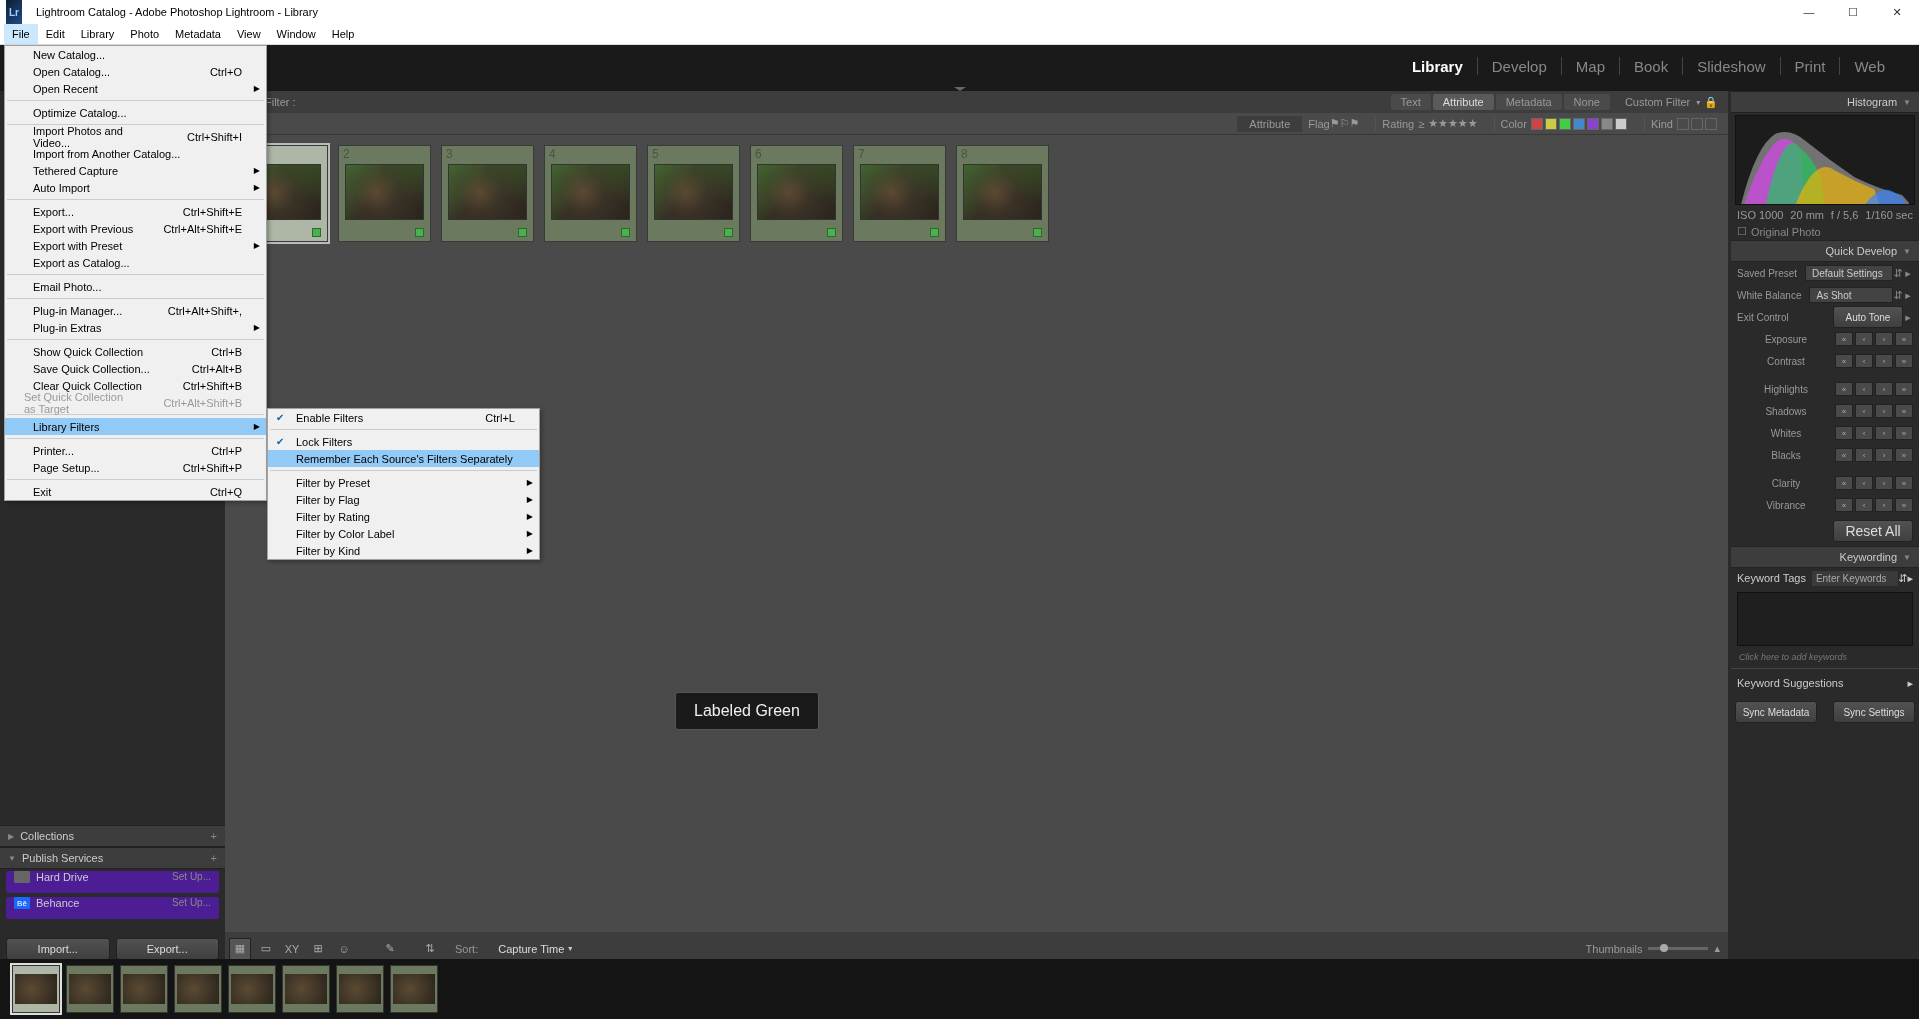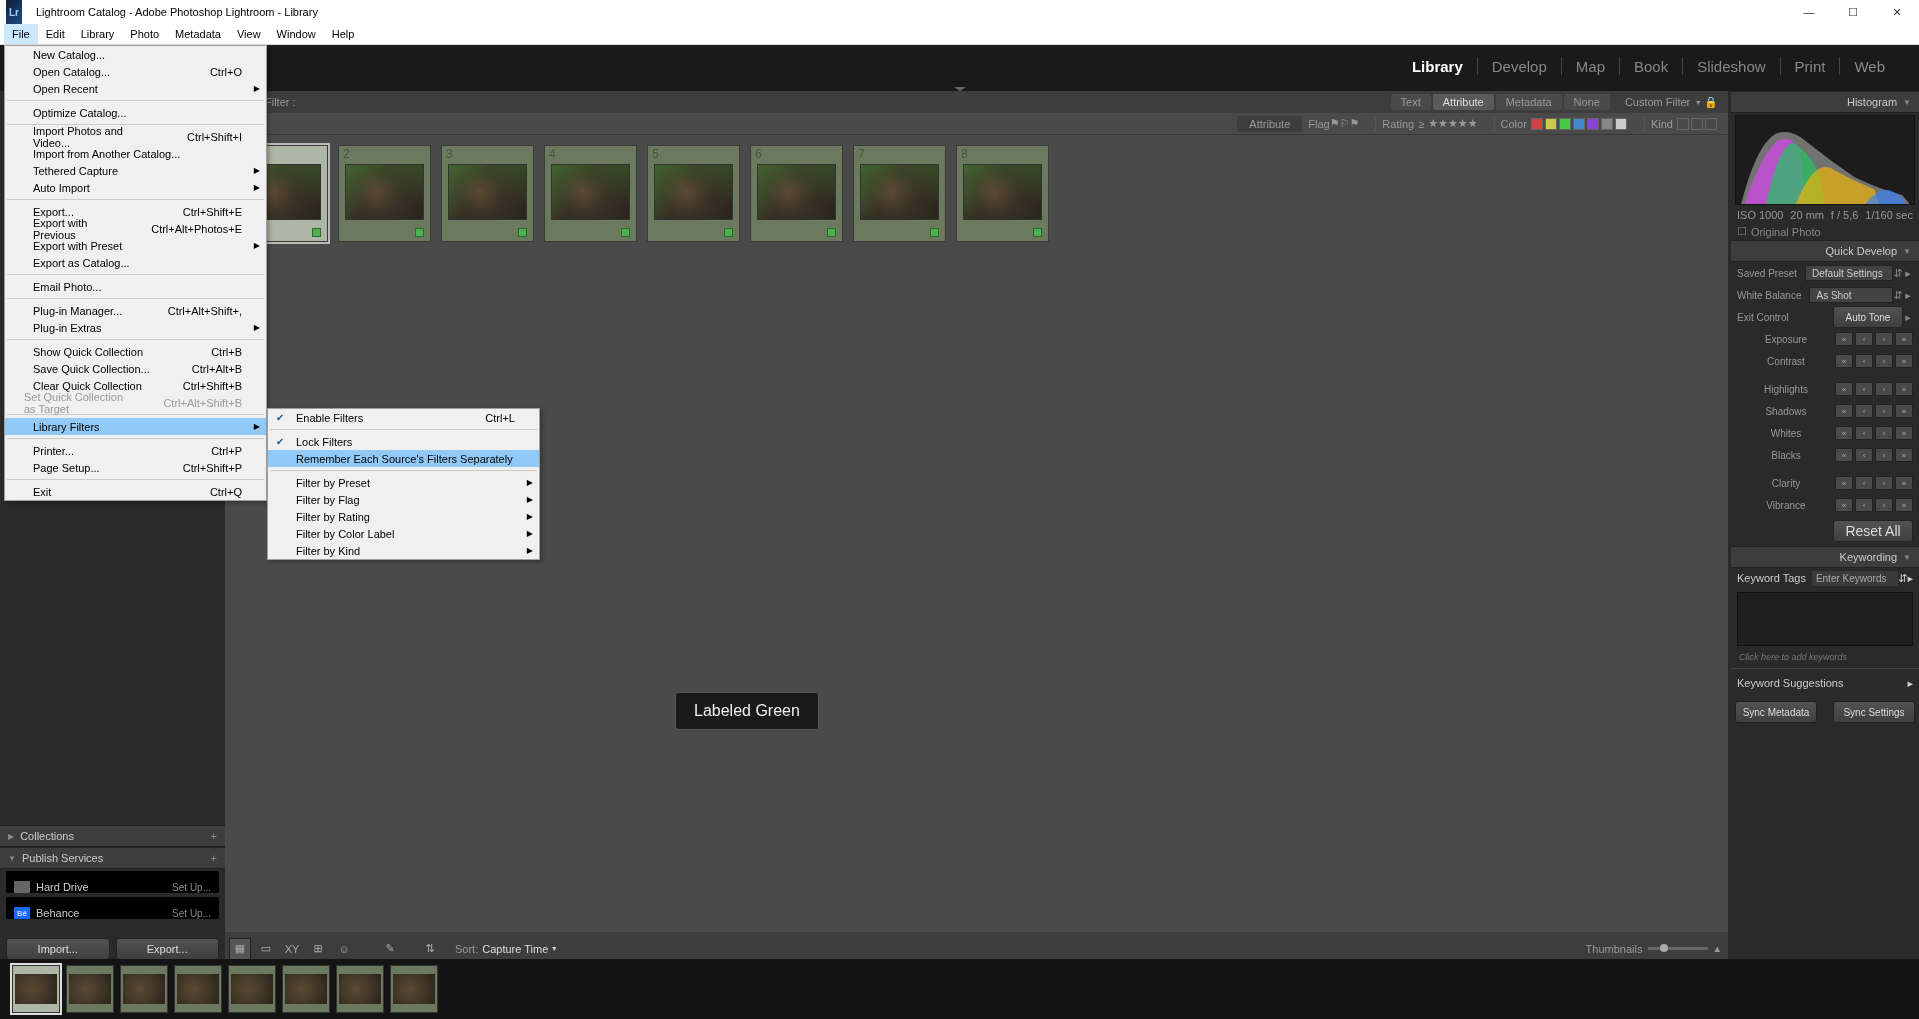--- a/index.html
+++ b/index.html
@@ -46,21 +46,21 @@
 .leftcol .actions { display: flex; gap: 6px; padding: 5px 6px; margin-top: auto; }
 .leftcol .actions .btn { flex: 1; }
 .left-tree { flex: 1; overflow: hidden; }
 .trow { display: flex; align-items: center; height: 18px; padding: 0 8px 0 50px; color: #bbb; position: relative; }
 .trow .cnt { margin-left: auto; color: #888; }
 .trow .chev { position: absolute; left: 34px; color: #888; font-size: 8px; }
 .trow.l2 { padding-left: 74px; }
 .panelhdr { height: 22px; background: #3d3d3d; display: flex; align-items: center; padding: 0 8px; border-bottom: 1px solid #222; border-top: 1px solid #222; }
 .panelhdr .chev { margin-right: 6px; color: #888; font-size: 8px; }
 .panelhdr .plus { margin-left: auto; color: #888; }
-.pubrow { height: 22px; background: #000000; display: flex; align-items: flex-end; padding: 0 8px; margin: 2px 6px; border-radius: 2px; }
+.pubrow { height: 22px; background: #4c1d95; display: flex; align-items: flex-start; padding: 0 8px; margin: 2px 6px; border-radius: 2px; }
 .pubrow .setup { margin-left: auto; color: #888; font-size: 10px; }
 .pubrow .picon { width: 16px; height: 12px; margin-right: 6px; border-radius: 1px; }
 .right .panelhdr { justify-content: flex-end; }
 .right .panelhdr .ttl { margin-right: 6px; }
 .right .panelhdr .tri2 { font-size: 8px; color: #888; }
 .histo { height: 90px; background: #1c1c1c; position: relative; margin: 2px 4px; border: 1px solid #111; overflow: hidden; }
 .histo svg { position: absolute; inset: 0; }
 .histo-info { display: flex; justify-content: space-between; padding: 2px 6px; font-size: 9px; color: #999; }
 .histo-orig { padding: 2px 6px; font-size: 10px; color: #888; display: flex; align-items: center; gap: 4px; }
 .qd-row { display: flex; align-items: center; height: 22px; padding: 0 6px; }
@@ -298,21 +298,21 @@
       <div class="iconbtn active">▦</div>
       <div class="iconbtn">▭</div>
       <div class="iconbtn">XY</div>
       <div class="iconbtn">⊞</div>
       <div class="iconbtn">☺</div>
       <div style="width:20px"></div>
       <div class="iconbtn">✎</div>
       <div style="width:14px"></div>
       <div class="iconbtn">⇅</div>
       <span class="srt">Sort:</span>
-      <span style="margin-left:4px;color:#ddd">Capture Time</span>
+      <span style="margin-left:20px;color:#ddd">Capture Time</span>
       <span style="font-size:8px;margin-left:4px">▾</span>
       <div class="thumbsize">
         <span>Thumbnails</span>
         <div class="slider"></div>
         <span>▴</span>
       </div>
     </div>
   </div>
 
   <div class="rightcol right">
@@ -576,21 +576,21 @@
     <div class="dd-sep"></div>
     <div class="dd-item">
 
          <span>Export...</span>
          <span class="short">Ctrl+Shift+E</span>
 
        </div>
     <div class="dd-item">
 
          <span>Export with Previous</span>
-         <span class="short">Ctrl+Alt+Photos+E</span>
+         <span class="short">Ctrl+Alt+Shift+E</span>
 
        </div>
     <div class="dd-item">
 
          <span>Export with Preset</span>
 
          <span class="sub">▶</span>
        </div>
     <div class="dd-item">
 

